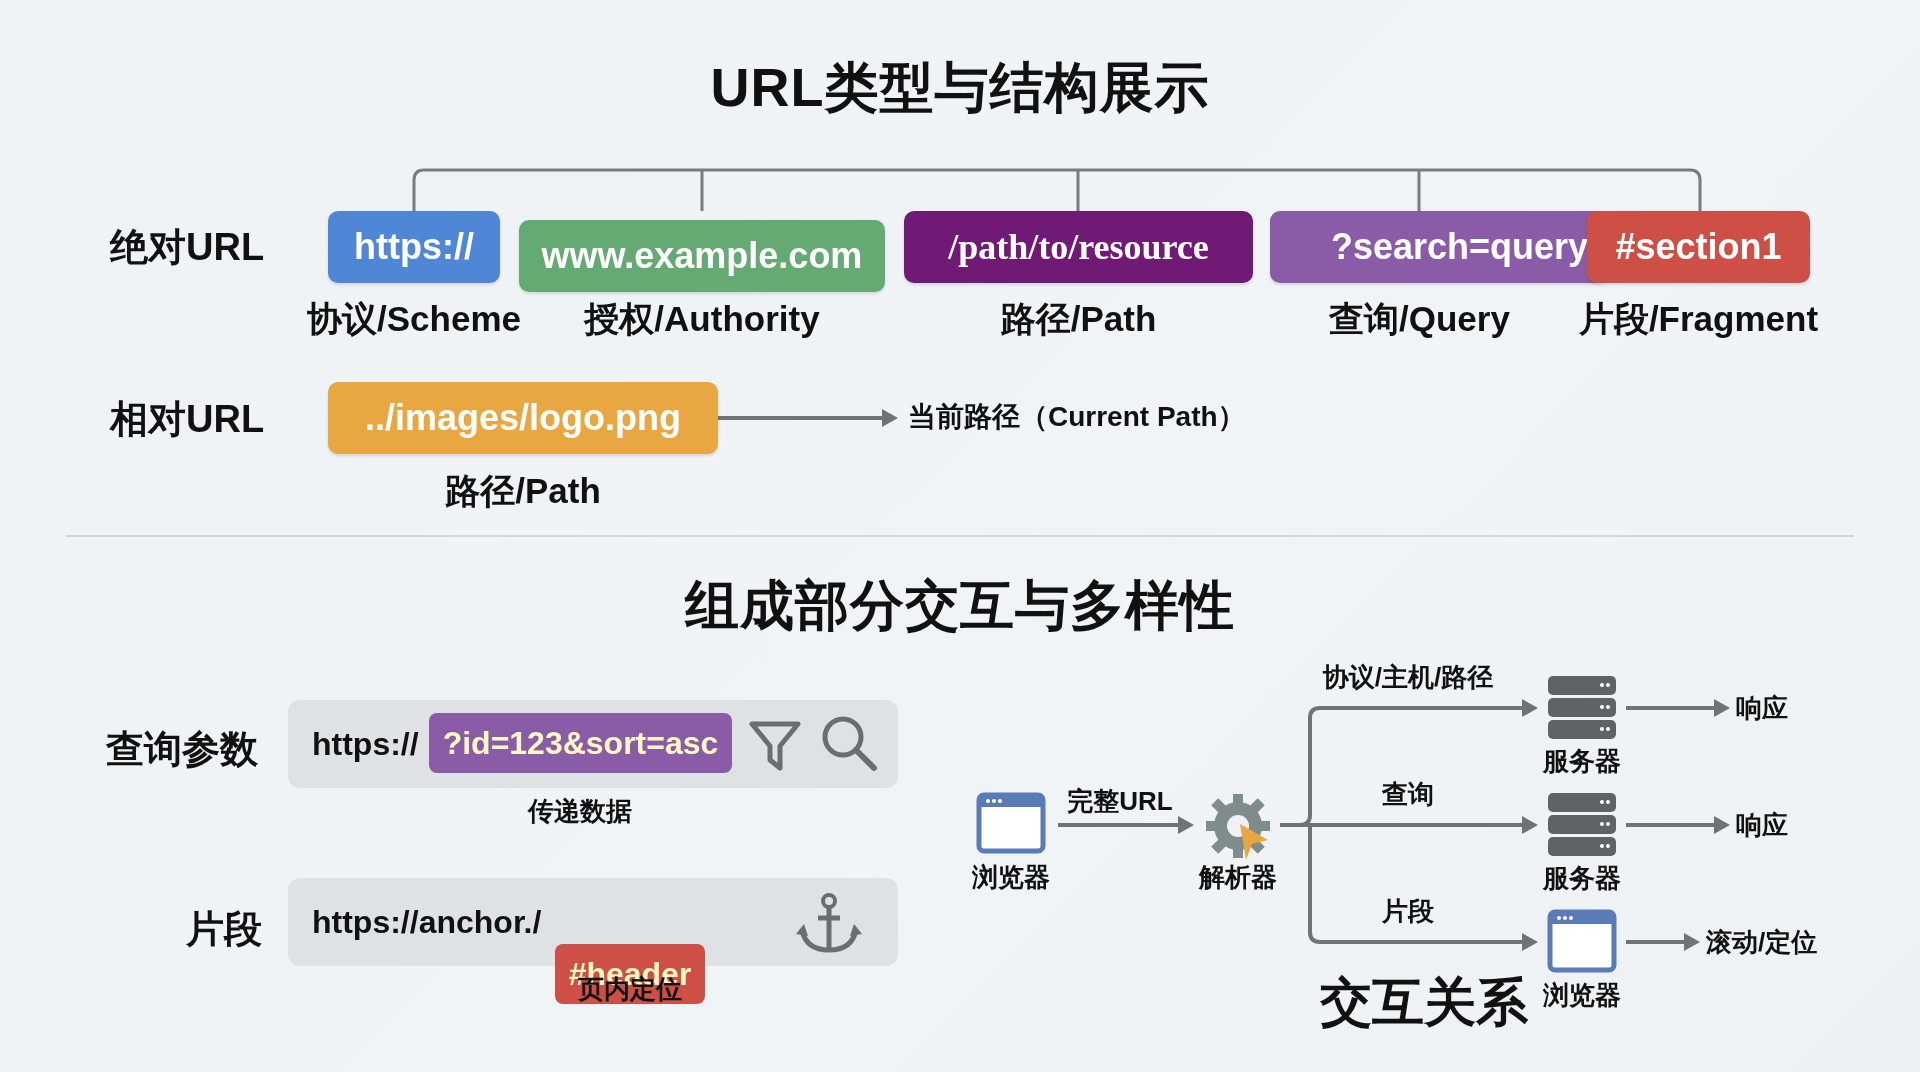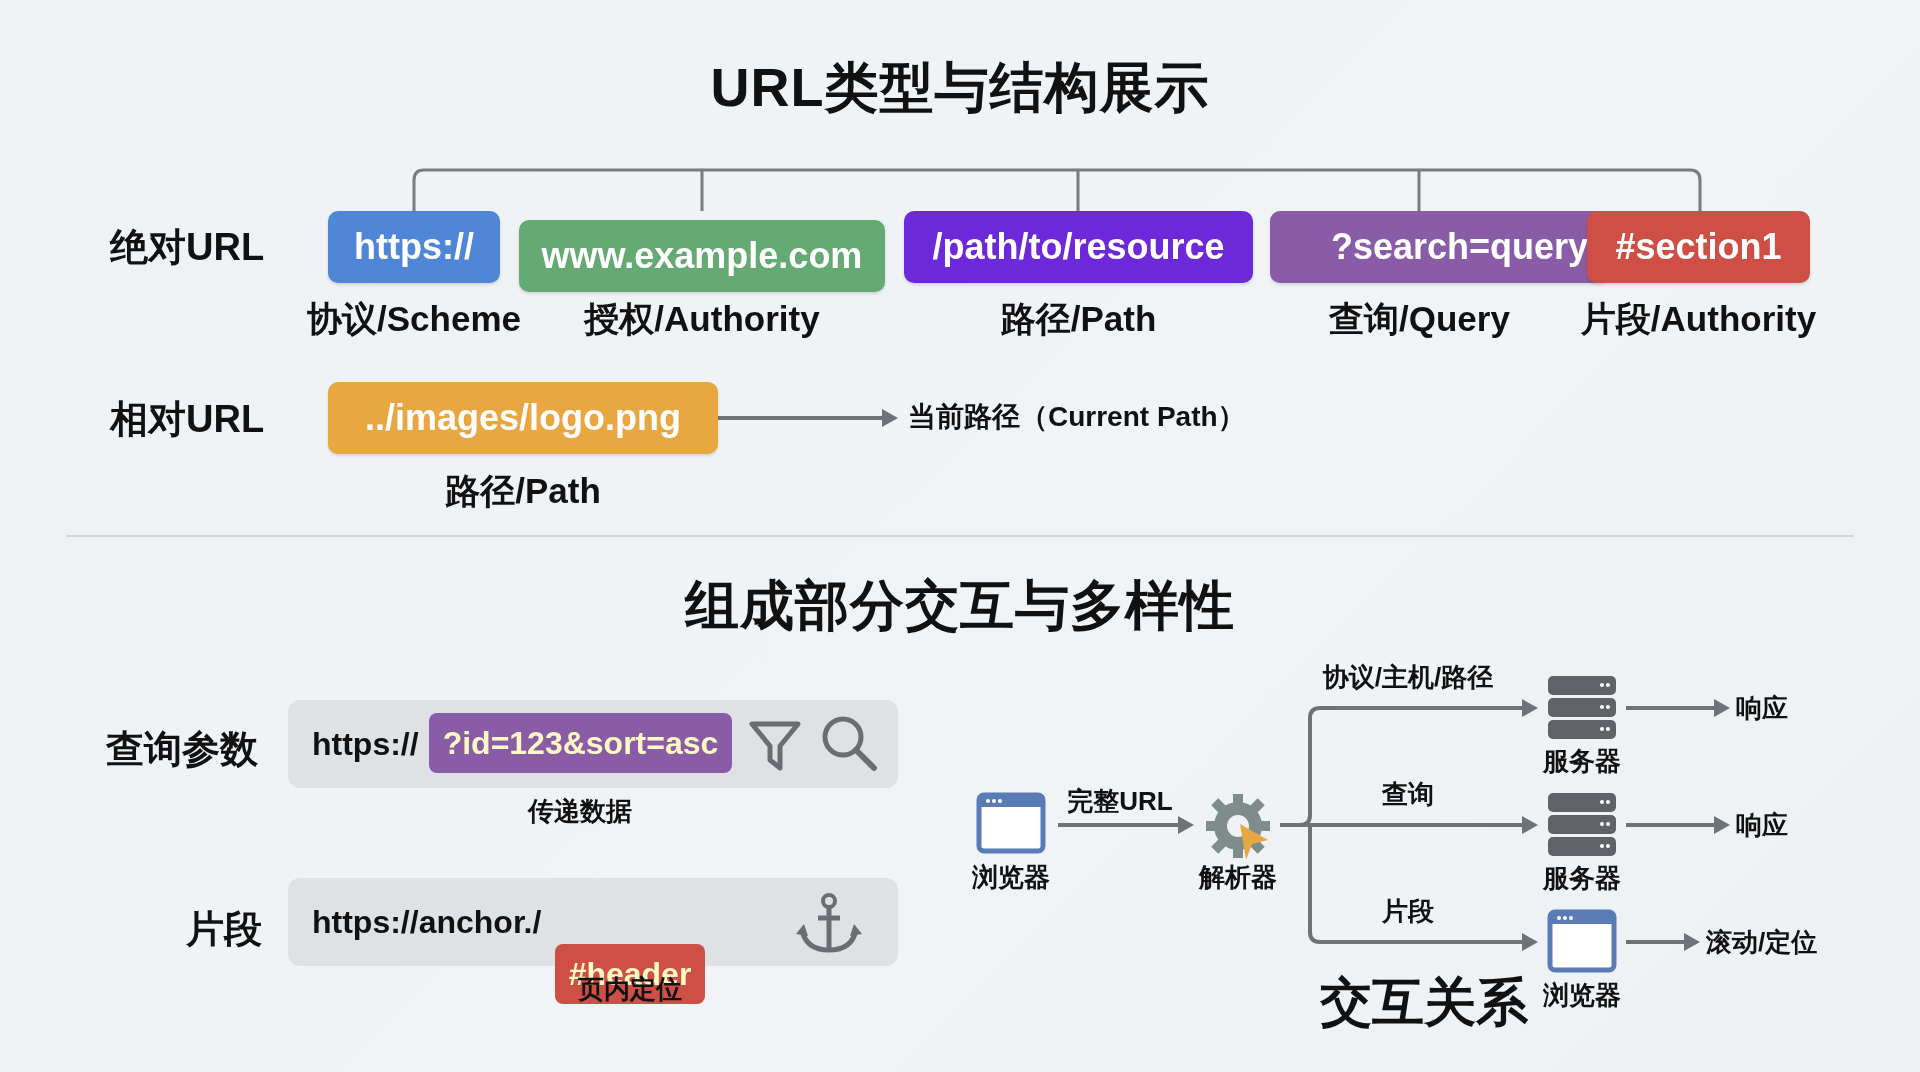--- a/index.html
+++ b/index.html
@@ -49,26 +49,26 @@
   <line x1="1626" y1="942" x2="1686" y2="942" stroke="#6e7378" stroke-width="4"></line>
   <polygon points="1684,933 1700,942 1684,951" fill="#6e7378"></polygon>
 </svg>
 
 <div class="abs rowlabel" style="left:110px;top:222px;">绝对URL</div>
 <div id="abs-segs">
     <div class="seg" style="left: 328px; top: 211px; width: 172px; background: rgb(79, 134, 214);">https://</div>
     <div class="cap" style="left: 284px; width: 260px; top: 296px;">协议/Scheme</div>
     <div class="seg" style="left: 519px; top: 220px; width: 366px; background: rgb(102, 170, 115);">www.example.com</div>
     <div class="cap" style="left: 572px; width: 260px; top: 296px;">授权/Authority</div>
-    <div class="seg" style="left: 904px; top: 211px; width: 349px; background: #6d28d9;">/path/to/resource</div>
+    <div class="seg" style="left: 904px; top: 211px; width: 349px; background: #701a75; font-family: Liberation Serif, serif;">/path/to/resource</div>
     <div class="cap" style="left: 948.5px; width: 260px; top: 296px;">路径/Path</div>
     <div class="seg" style="left: 1270px; top: 211px; width: 299px; background: rgb(138, 91, 166); padding-left: 40px;">?search=query</div>
     <div class="cap" style="left: 1289.5px; width: 260px; top: 296px;">查询/Query</div>
     <div class="seg" style="left: 1587px; top: 211px; width: 223px; background: rgb(205, 79, 69);">#section1</div>
-    <div class="cap" style="left: 1568.5px; width: 260px; top: 296px;">片段/Authority</div>
+    <div class="cap" style="left: 1568.5px; width: 260px; top: 296px;">片段/Fragment</div>
   </div>
 
 <div class="abs rowlabel" style="left:110px;top:394px;">相对URL</div>
 <div class="seg" style="left: 328px; top: 382px; width: 390px; background: rgb(232, 167, 65);">../images/logo.png</div>
 <div class="cap" style="left:403px;width:240px;top:468px;">路径/Path</div>
 <div class="abs" style="left:908px;top:398px;font-weight:700;font-size:28px;">当前路径（Current Path）</div>
 
 <div class="abs title" style="top:570px;">组成部分交互与多样性</div>
 
 <div class="abs rowlabel" style="left:106px;top:724px;">查询参数</div>

